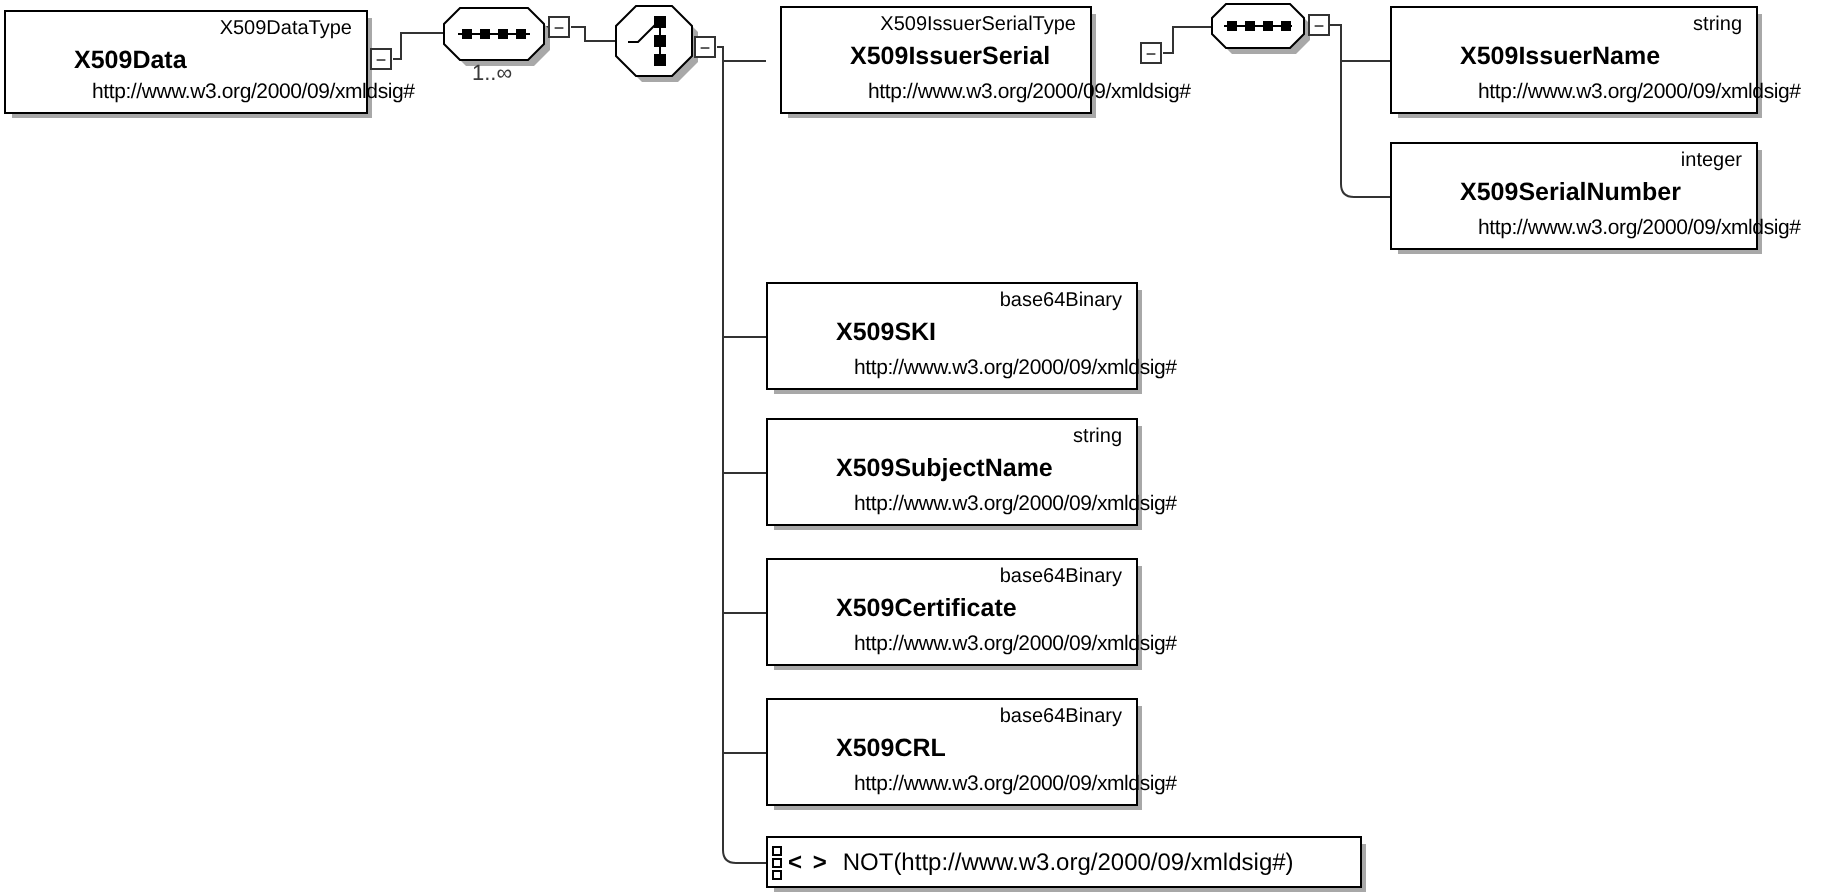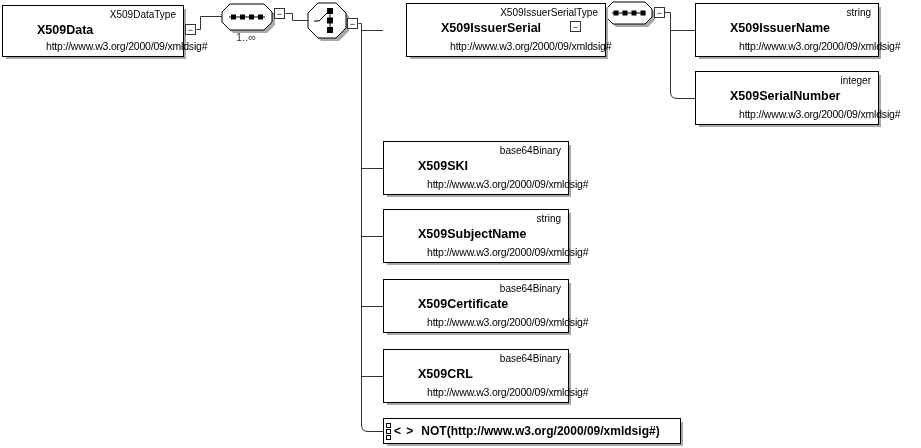--- a/index.html
+++ b/index.html
@@ -25,21 +25,21 @@
     position:absolute;z-index:2;font-size:11px;color:#3a3a3a;white-space:nowrap;
   }
   .wildcard{
     position:absolute;z-index:2;box-sizing:border-box;background:#fff;
     border:1px solid #000;box-shadow:3px 3px 0 -1px #a8a8a8;
     display:flex;align-items:center;
   }
   .any-icon{display:flex;flex-direction:column;gap:1px;margin-left:2px;}
   .any-icon span{display:block;width:5px;height:5px;border:1px solid #000;box-sizing:border-box;background:#fff;}
   .any-brackets{font-weight:bold;font-size:12px;margin-left:3px;letter-spacing:1px;white-space:nowrap;}
-  .wlabel{font-weight:bold;font-size:12px;margin-left:7px;white-space:nowrap;}
+  .wlabel{font-weight:normal;font-size:12px;margin-left:7px;white-space:nowrap;}
 </style>
 </head>
 <body>
 
 <div id="canvas">
 
   <svg id="wires" width="921" height="448">
 
     <g fill="none" stroke="#333" stroke-width="1">
       <path d="M 196.5,29.5 H 200.5 V 16.5 H 222"></path>
@@ -95,21 +95,21 @@
   <button class="toggle" style="left:347px;top:18px;"><span>−</span></button>
   <button class="toggle" style="left:570px;top:21px;"><span>−</span></button>
   <button class="toggle" style="left:654px;top:7px;"><span>−</span></button>
 
   <div class="ebox" style="left:2px;top:5px;width:182px;height:52px;">
     <div class="etype">X509DataType</div>
     <div class="ename">X509Data</div>
     <div class="ens">http://www.w3.org/2000/09/xmldsig#</div>
   </div>
 
-  <div class="ebox" style="left:406px;top:3px;width:200px;height:54px;">
+  <div class="ebox" style="left:390px;top:3px;width:156px;height:54px;">
     <div class="etype">X509IssuerSerialType</div>
     <div class="ename">X509IssuerSerial</div>
     <div class="ens">http://www.w3.org/2000/09/xmldsig#</div>
   </div>
 
   <div class="ebox" style="left:695px;top:3px;width:184px;height:54px;">
     <div class="etype">string</div>
     <div class="ename">X509IssuerName</div>
     <div class="ens">http://www.w3.org/2000/09/xmldsig#</div>
   </div>

